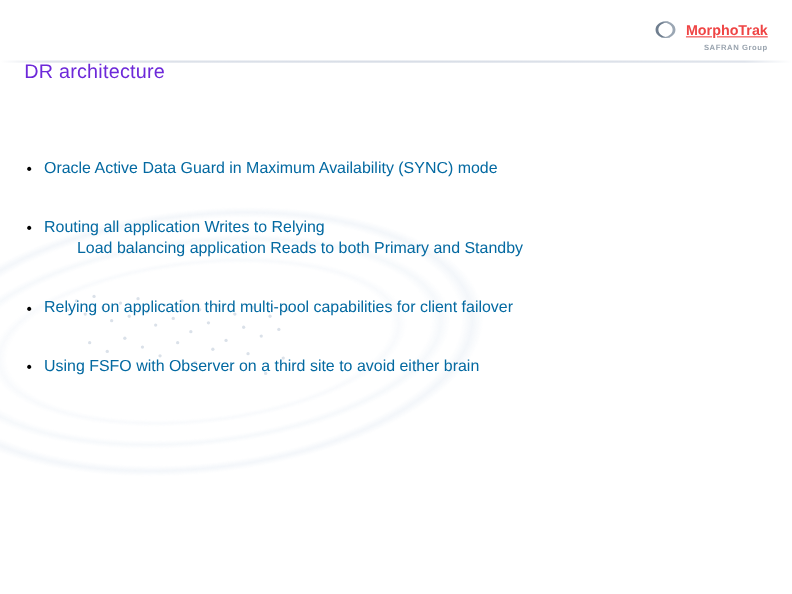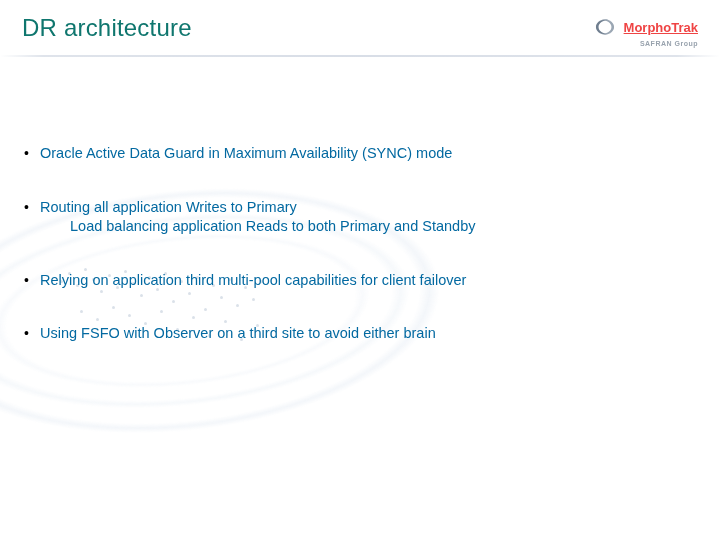--- a/index.html
+++ b/index.html
@@ -42,24 +42,25 @@
   .bg-map .dot { position:absolute; width:3px; height:3px; background:#3a5c88; border-radius:50%; }
   .header {
     position: relative;
     height: 56px;
     padding: 14px 22px 0 22px;
     display: flex;
     align-items: flex-start;
     justify-content: space-between;
   }
   .title {
-    font-size: 24px;
+    font-size: 18px;
     font-weight: 400;
-    color: #0f766e;
+    color: #6d28d9;
     letter-spacing: 0.2px;
+    margin-top: 41px;
   }
   .logo-wrap {
     display: flex;
     flex-direction: column;
     align-items: flex-end;
     gap: 2px;
     padding-top: 2px;
   }
   .logo-row { display:flex; align-items:center; gap:6px; }
   .logo-mark {
@@ -187,21 +188,21 @@
   </div>
 
   <div class="divider"></div>
 
   <div class="content">
     <ul class="bullets">
       <li>
         <span>Oracle Active Data Guard in Maximum Availability (SYNC) mode</span>
       </li>
       <li>
-        <span>Routing all application Writes to Primary</span>
+        <span>Routing all application Writes to Relying</span>
         <span class="line2">Load balancing application Reads to both Primary and Standby</span>
       </li>
       <li>
         <span>Relying on application third multi-pool capabilities for client failover</span>
       </li>
       <li>
         <span>Using FSFO with Observer on a third site to avoid either brain</span>
       </li>
     </ul>
   </div>

